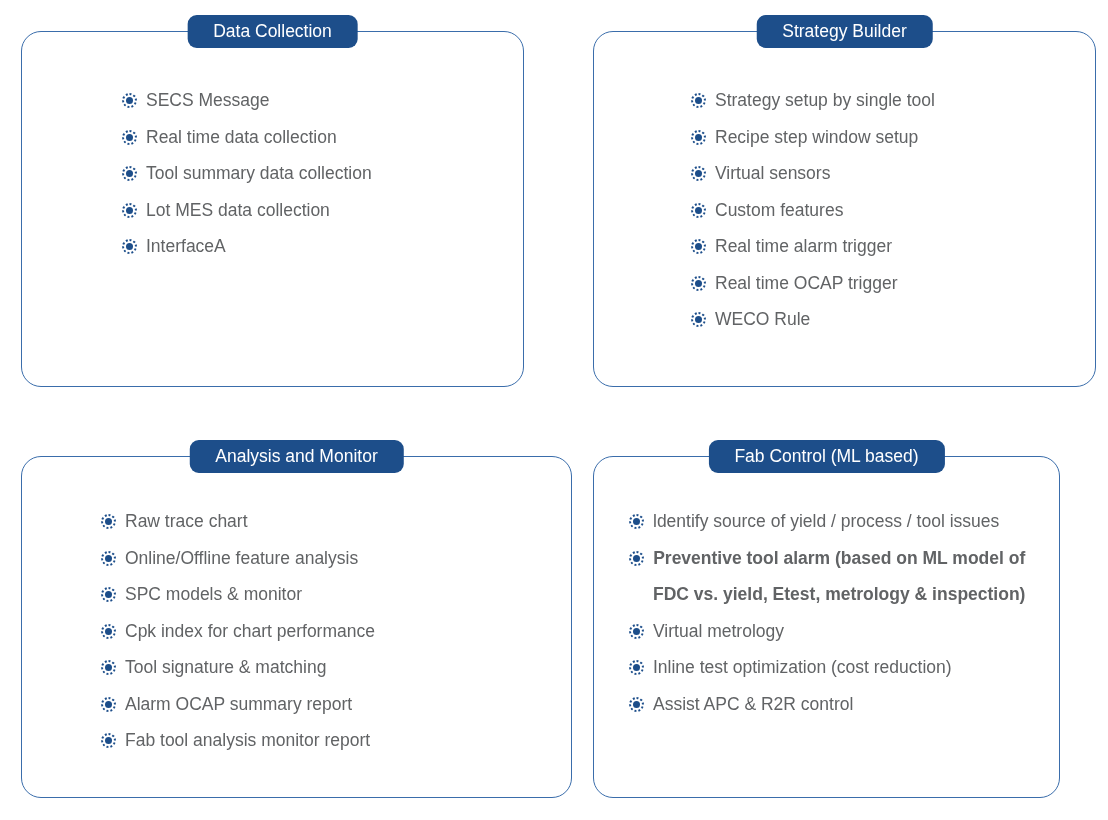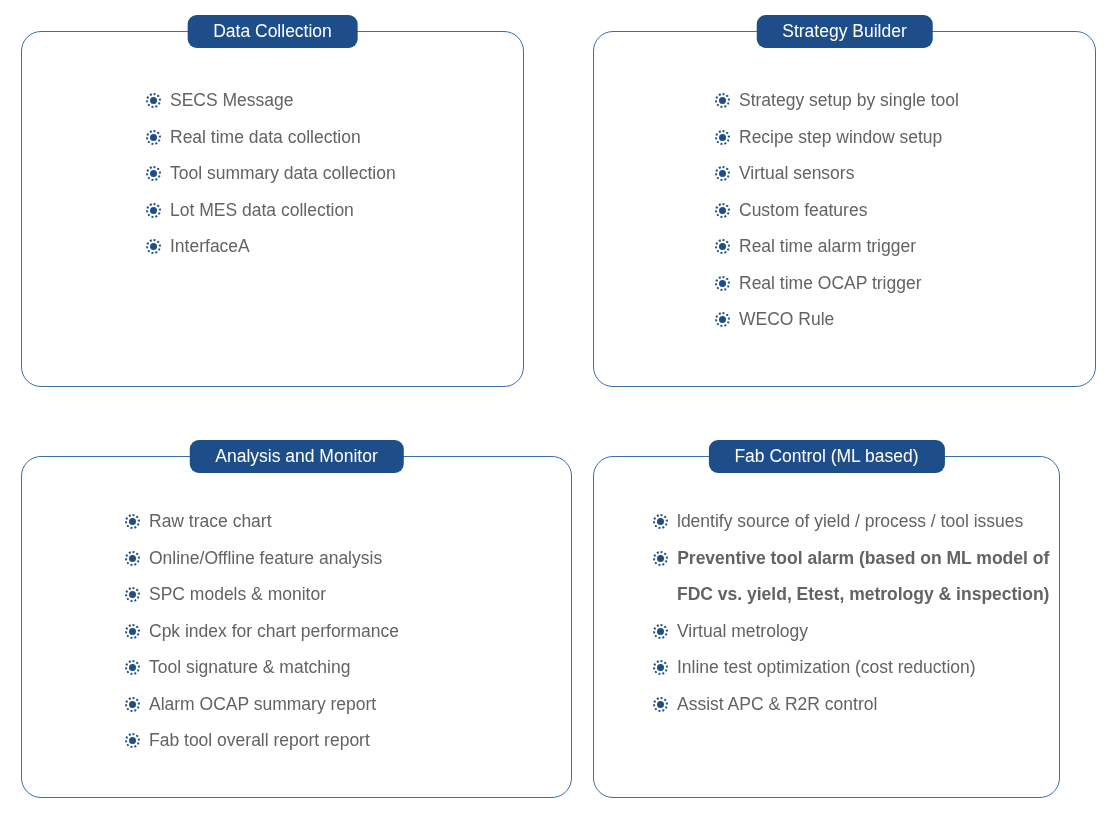--- a/index.html
+++ b/index.html
@@ -20,21 +20,20 @@
     width:1108px;
     height:820px;
     background:var(--page-bg);
     overflow:hidden;
   }
   .panel{
     position:absolute;
     border:1.5px solid var(--panel-border);
     border-radius:20px;
     background:var(--page-bg);
-    padding-left:24px;
   }
   .panel-tl{left:21px;top:31px;width:503px;height:356px;}
   .panel-tr{left:593px;top:31px;width:503px;height:356px;}
   .panel-bl{left:21px;top:456px;width:551px;height:342px;}
   .panel-br{left:593px;top:456px;width:467px;height:342px;}
   .badge{
     position:absolute;
     top:-17.5px;
     left:50%;
     transform:translateX(-50%);
@@ -176,21 +175,21 @@
       <li class="item">
         <span class="bullet"></span>
         <span class="txt">Tool signature &amp; matching</span>
       </li>
       <li class="item">
         <span class="bullet"></span>
         <span class="txt">Alarm OCAP summary report</span>
       </li>
       <li class="item">
         <span class="bullet"></span>
-        <span class="txt">Fab tool overall report report</span>
+        <span class="txt">Fab tool analysis monitor report</span>
       </li>
     </ul>
   </section>
 
   <section class="panel panel-br">
     <div class="badge">Fab Control (ML based)</div>
     <ul class="feature-list">
       <li class="item">
         <span class="bullet"></span>
         <span class="txt">ldentify source of yield / process / tool issues</span>

